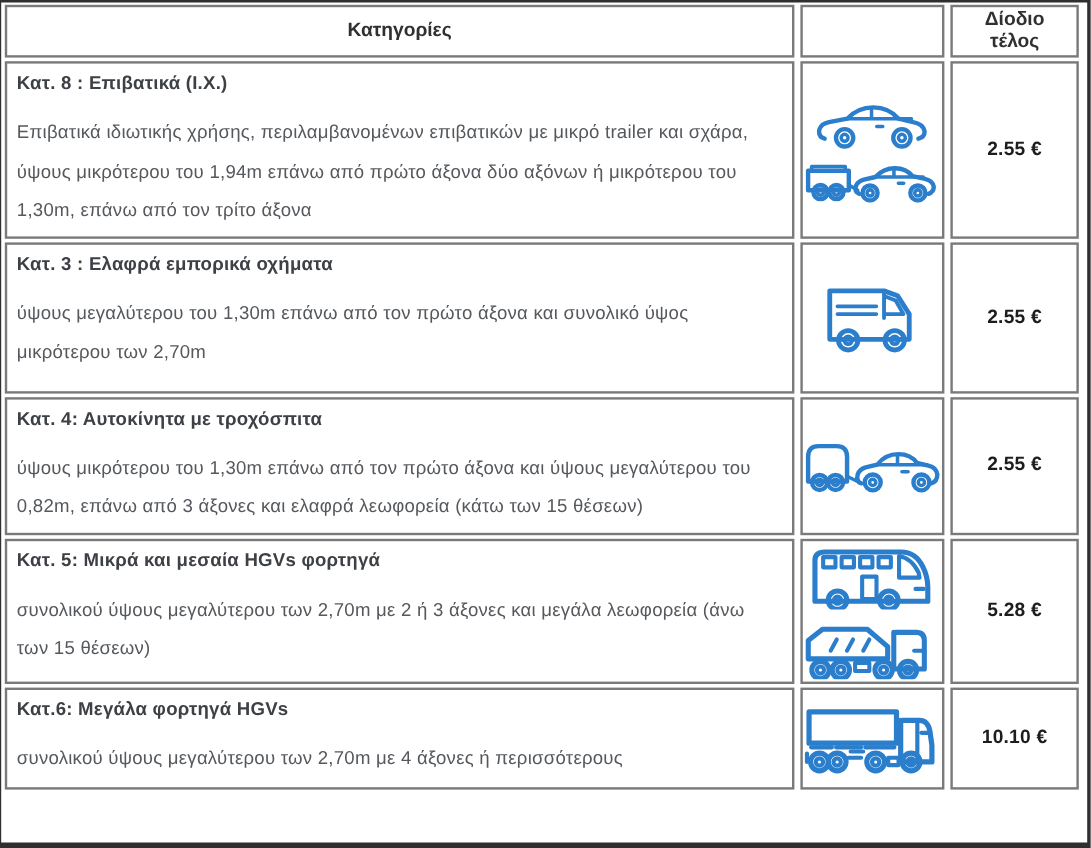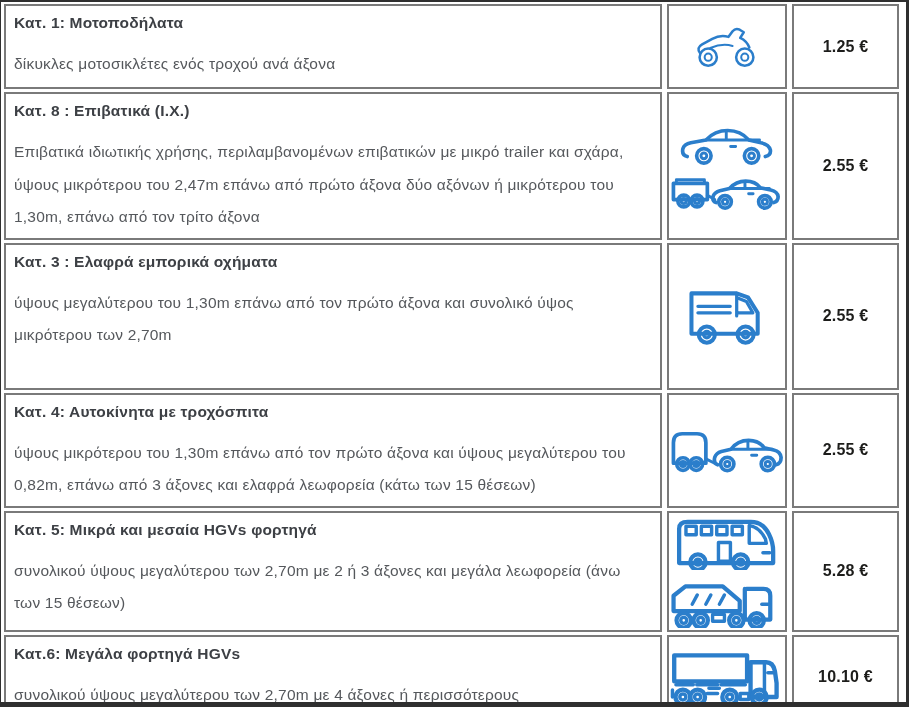--- a/index.html
+++ b/index.html
@@ -36,61 +36,49 @@
     margin:16px 0 0 0;letter-spacing:.2px;
   }
   td.icon-cell{
     text-align:center;vertical-align:middle;padding:2px 0;
   }
   td.icon-cell .stack{display:flex;flex-direction:column;align-items:center;gap:2px;}
   td.price-cell{
     text-align:center;vertical-align:middle;
     font-size:16px;font-weight:bold;color:#1d1d1b;letter-spacing:.2px;
   }
-  .h-r1{height:85px;} .h-r2{height:136px;} .h-r3{height:147px;}
+  .h-r1{height:85px;} .h-r2{height:136px;} .h-r3{height:126px;}
   .h-r4{height:102px;} .h-r5{height:117px;} .h-r6{height:85px;}
   svg.veh{display:block;margin:0 auto;}
   svg.veh *{fill:none;stroke:#2b7ecb;stroke-width:5;stroke-linecap:round;stroke-linejoin:round;}
   svg.veh .thin{stroke-width:4;}
 </style>
 </head>
 <body>
 
 <div class="frame">
 <table class="toll">
   <colgroup>
         <col class="c-cat">
         <col class="c-icon">
         <col class="c-price">
       </colgroup>
 
   <tbody>
-
-  <tr>
-    <td class="cat-cell h-r1">
-      <div class="cat-title">Κατ. 1: Μοτοποδήλατα</div>
-      <div class="cat-desc">δίκυκλες μοτοσικλέτες ενός τροχού ανά άξονα</div>
-    </td>
-    <td class="icon-cell h-r1">
-      <svg class="veh" width="66" height="48" viewBox="0 0 130 92">
-        <circle cx="28" cy="66" r="17"></circle>
-              <circle class="thin" cx="28" cy="66" r="7"></circle>
-        <circle cx="100" cy="66" r="17"></circle>
-              <circle class="thin" cx="100" cy="66" r="7"></circle>
-        <path d="M12,58 Q4,48 16,41 L36,30 Q52,21 68,26 L76,15 Q82,8 90,12 L98,17 L91,28 Q104,34 109,47"></path>
-        <path class="thin" d="M32,48 Q56,38 76,44"></path>
-      </svg>
-    </td>
-    <td class="price-cell h-r1">1.25 €</td>
-  </tr>
+        <tr>
+    <td class="hdr">Κατηγορίες</td>
+    <td class="hdr"></td>
+    <td class="hdr">Δίοδιο τέλος</td>
+  </tr>
+
 
   <tr>
     <td class="cat-cell h-r2">
       <div class="cat-title">Κατ. 8 : Επιβατικά (Ι.Χ.)</div>
-      <div class="cat-desc">Επιβατικά ιδιωτικής χρήσης, περιλαμβανομένων επιβατικών με μικρό trailer και σχάρα, ύψους μικρότερου του 2,47m επάνω από πρώτο άξονα δύο αξόνων ή μικρότερου του 1,30m, επάνω από τον τρίτο άξονα</div>
+      <div class="cat-desc">Επιβατικά ιδιωτικής χρήσης, περιλαμβανομένων επιβατικών με μικρό trailer και σχάρα, ύψους μικρότερου του 1,94m επάνω από πρώτο άξονα δύο αξόνων ή μικρότερου του 1,30m, επάνω από τον τρίτο άξονα</div>
     </td>
     <td class="icon-cell h-r2">
       <div class="stack">
         <svg class="veh" width="94" height="46" viewBox="0 0 130 60">
           <path d="M10,46 Q2,44 4,35 Q6,29 15,27 L36,23 Q48,10 66,10 Q84,10 95,23 L112,27 Q123,29 125,37 Q126,44 118,46"></path>
           <path class="thin" d="M36,23 L110,23 M64,11 V22 M70,32 h7"></path>
           <circle cx="33" cy="45" r="10"></circle>
                 <circle class="thin" cx="33" cy="45" r="4"></circle>
           <circle cx="99" cy="45" r="10"></circle>
                 <circle class="thin" cx="99" cy="45" r="4"></circle>

